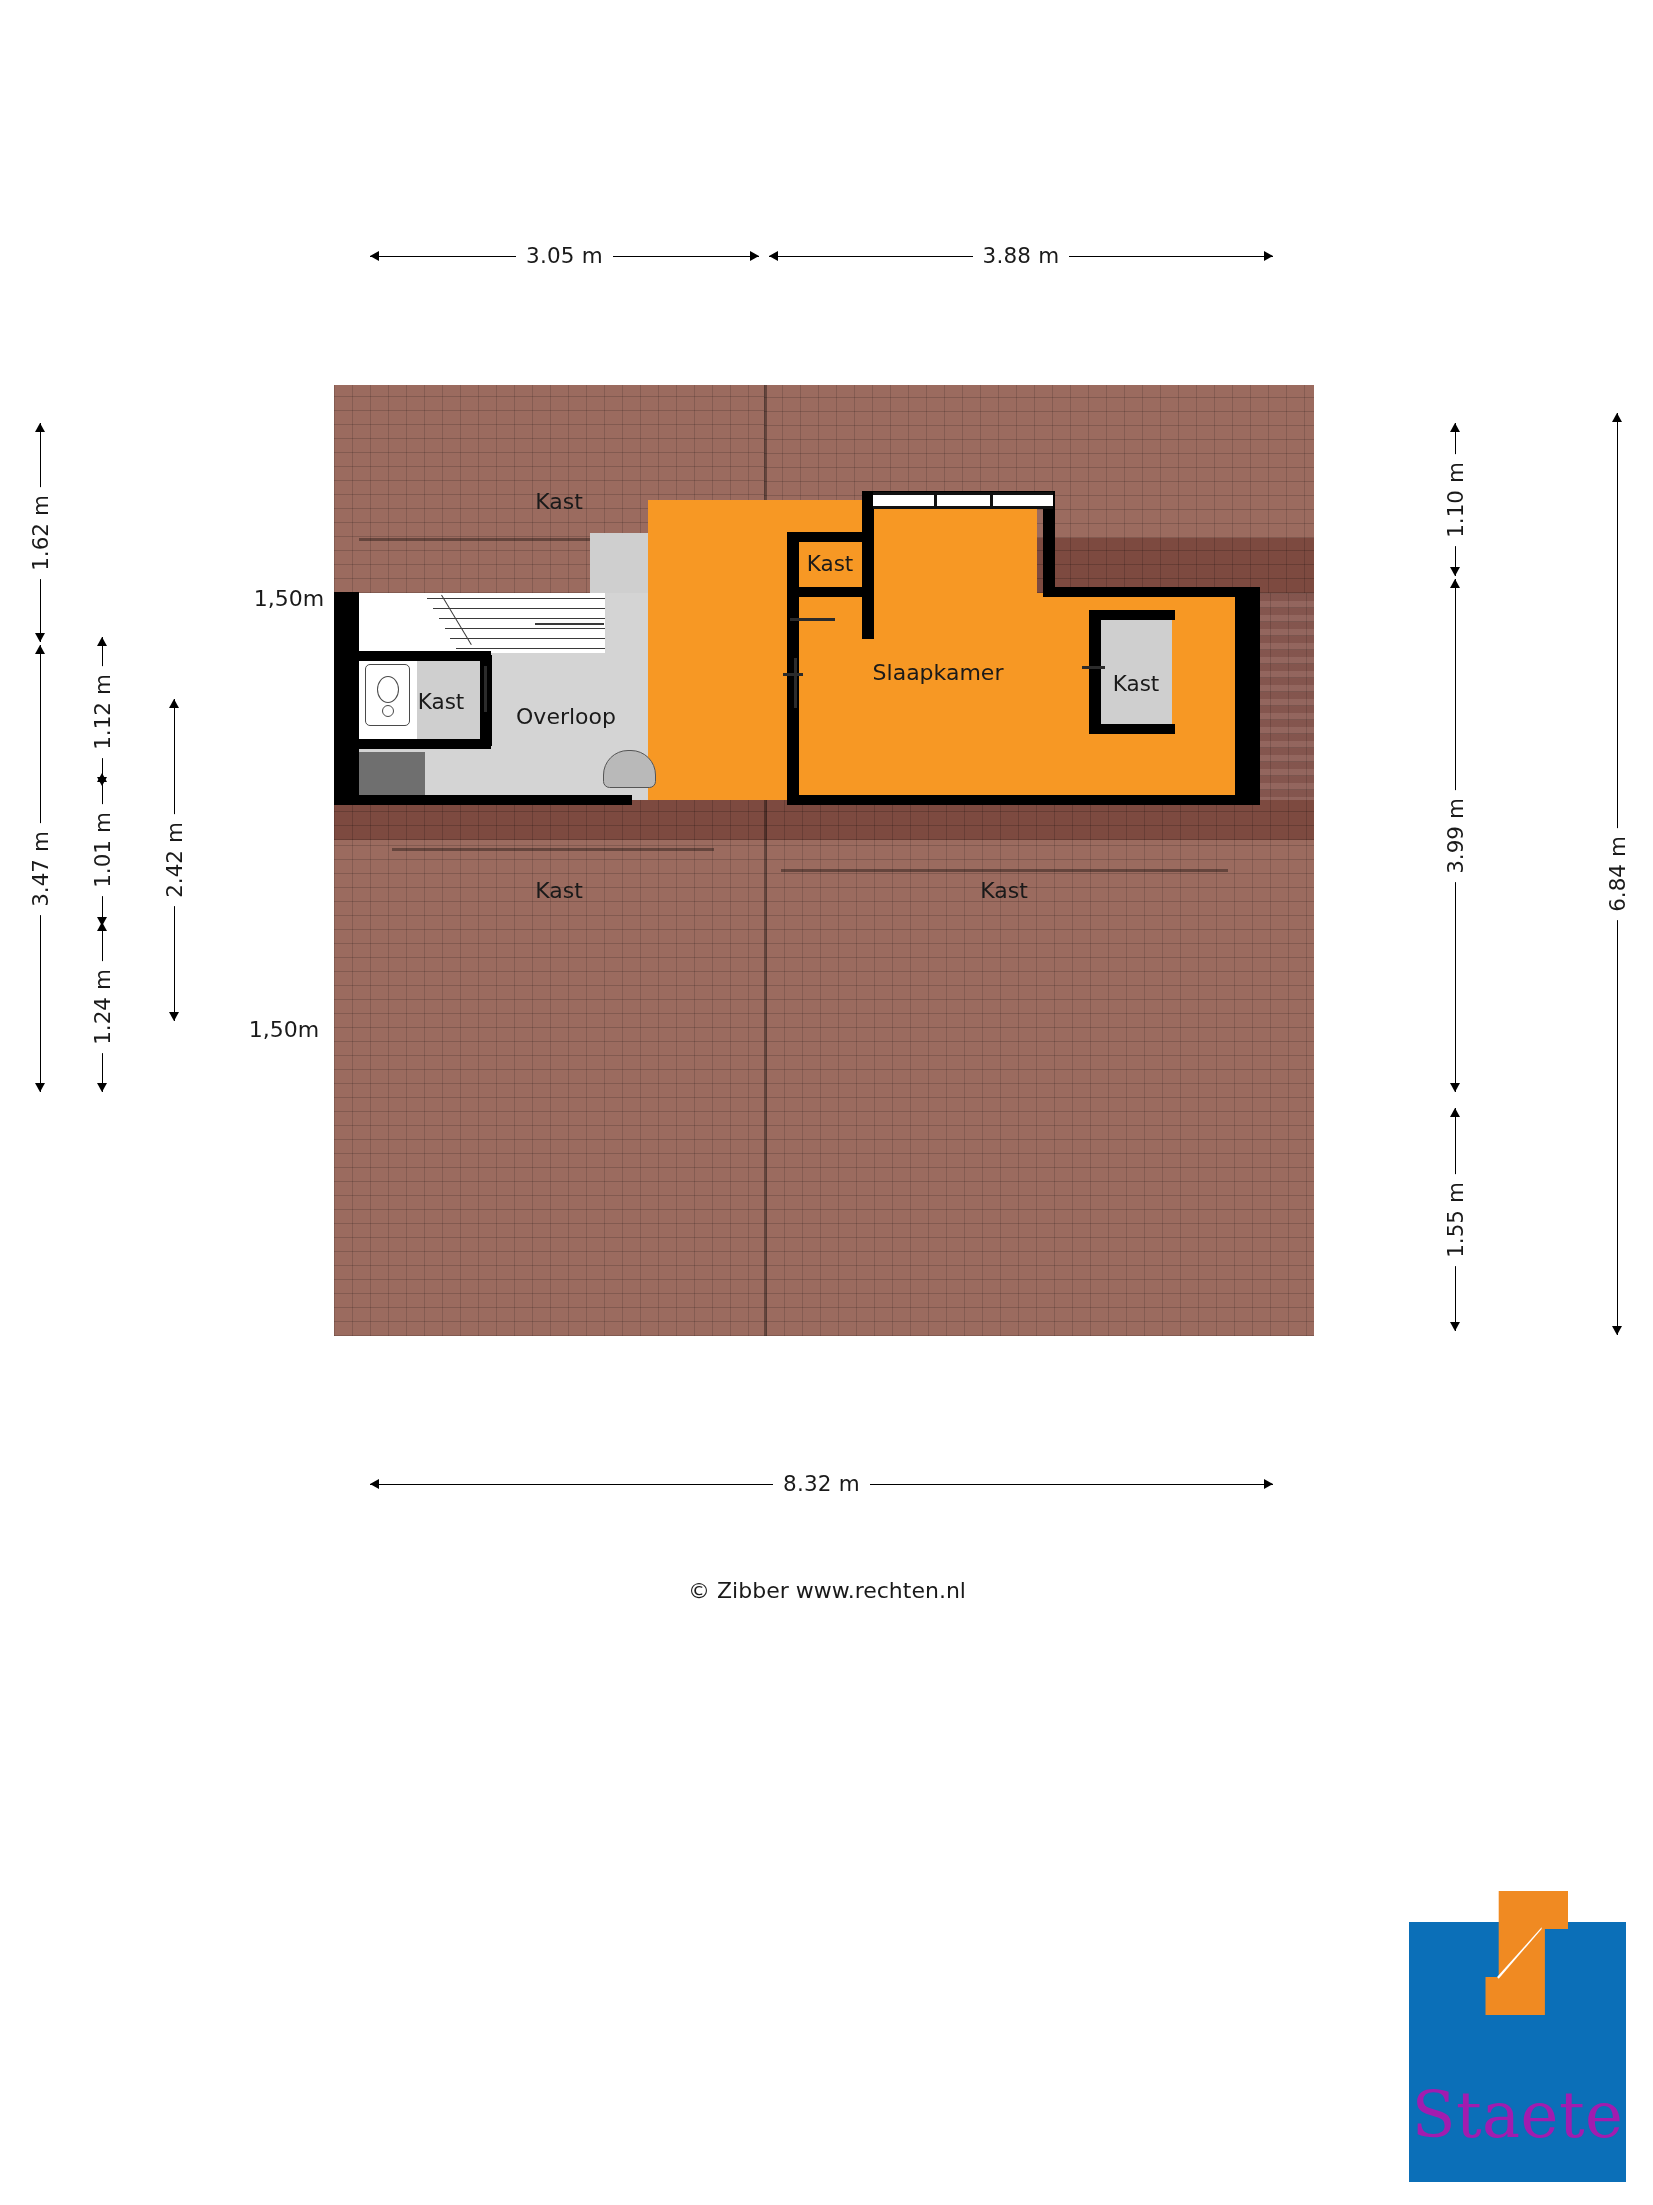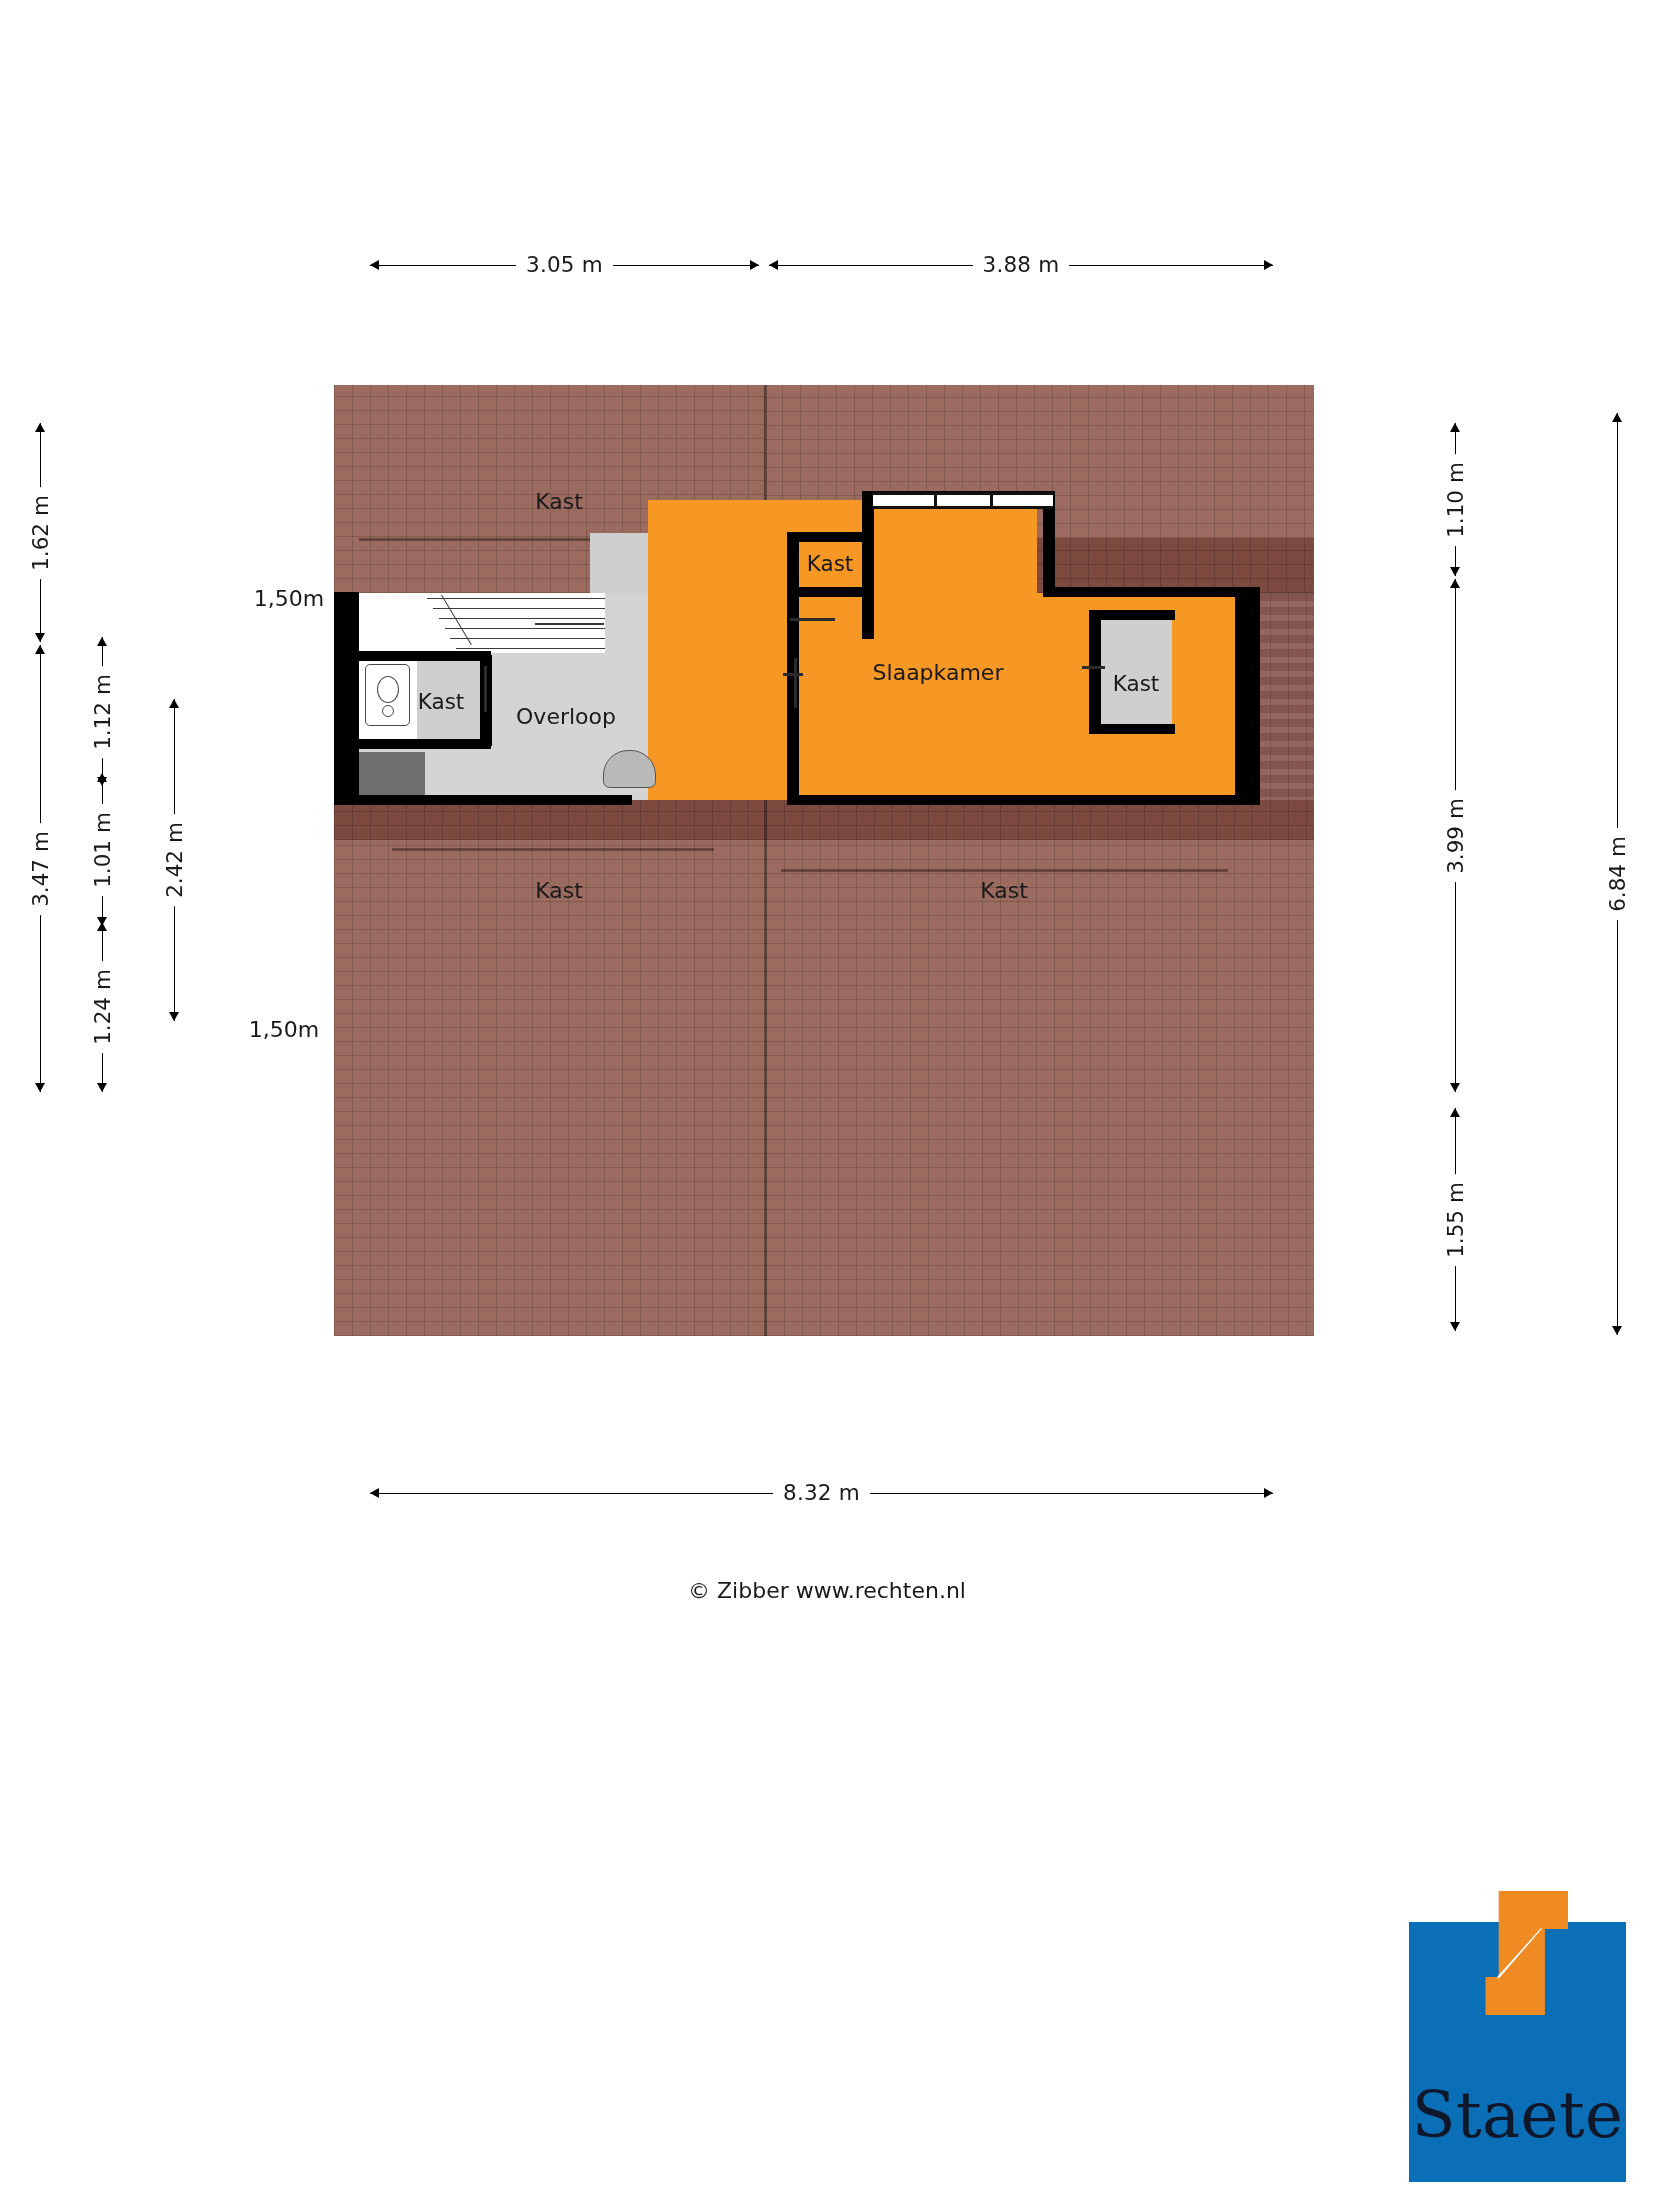--- a/index.html
+++ b/index.html
@@ -20,21 +20,20 @@
     left: 0; top: 0;
     width: 1654px; height: 2205px;
   }
 
   
   .dim-h {
     position: absolute;
     height: 23px;
     display: flex;
     align-items: center;
-    margin-top: 9px;
   }
   .dim-h .line {
     position: absolute;
     left: 0; right: 0;
     top: 50%;
     height: 0.8px;
     background: #000;
   }
   .dim-h .ah {
     position: absolute;
@@ -224,21 +223,21 @@
   .logo-mark {
     position: absolute;
     left: 60px; top: 0px;
     width: 99px; height: 124px;
   }
   .logo-text {
     position: absolute;
     left: 0; right: 0;
     bottom: 30px;
     text-align: center;
-    color: #0f172a;
+    color: #a21caf;
     font-family: "DejaVu Serif", serif;
     font-size: 64px;
     letter-spacing: 0.4px;
   }
 </style>
 </head>
 <body>
 
 <div class="plan-wrap">
 

